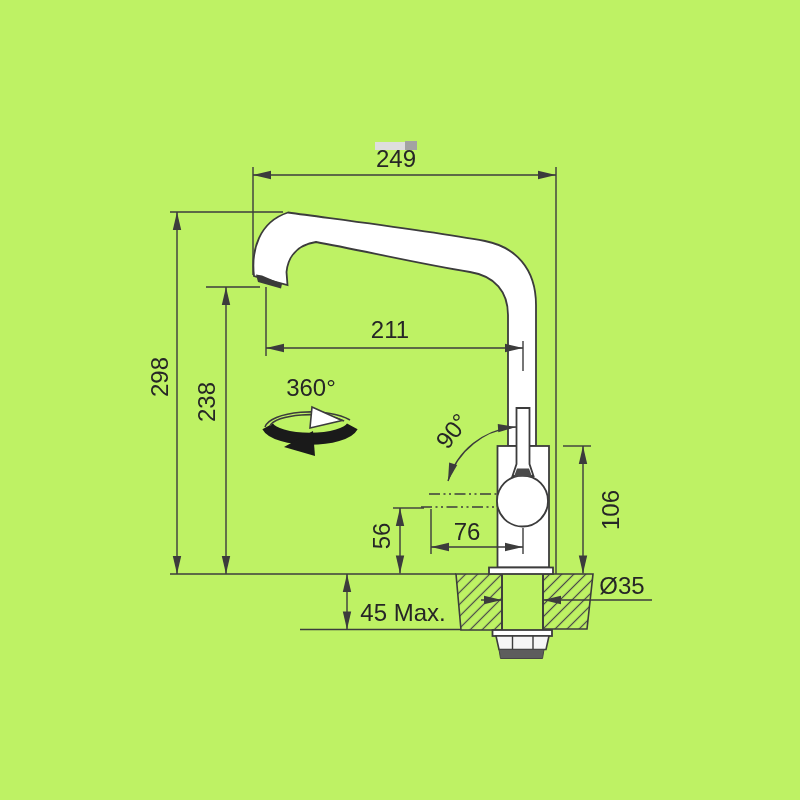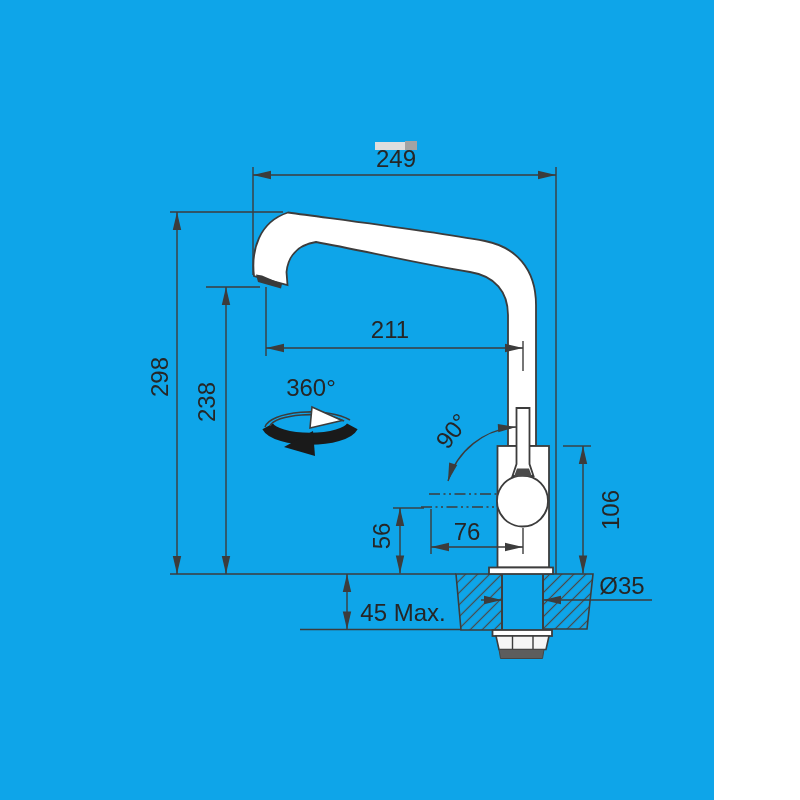--- a/index.html
+++ b/index.html
@@ -1,16 +1,16 @@
 <!DOCTYPE html>
 <html><head>
 <meta charset="utf-8">
 <style>
   html,body{margin:0;padding:0;background:#ffffff;}
-  .stage{width:714px;height:800px;background:#0ea5e9;position:relative;overflow:hidden;}
+  .stage{width:800px;height:800px;background:#bef264;position:relative;overflow:hidden;}
   svg{display:block;}
   .dim-text{
     font-family:"Liberation Sans", sans-serif;
     font-size:24px;
     fill:#262626;
     text-anchor:middle;
   }
   .thin{stroke:#3c3c3c;stroke-width:1.4;fill:none;}
   .outline{stroke:#3c3c3c;stroke-width:1.8;fill:#ffffff;}
   .dimline{stroke:#3c3c3c;stroke-width:1.4;fill:none;}

